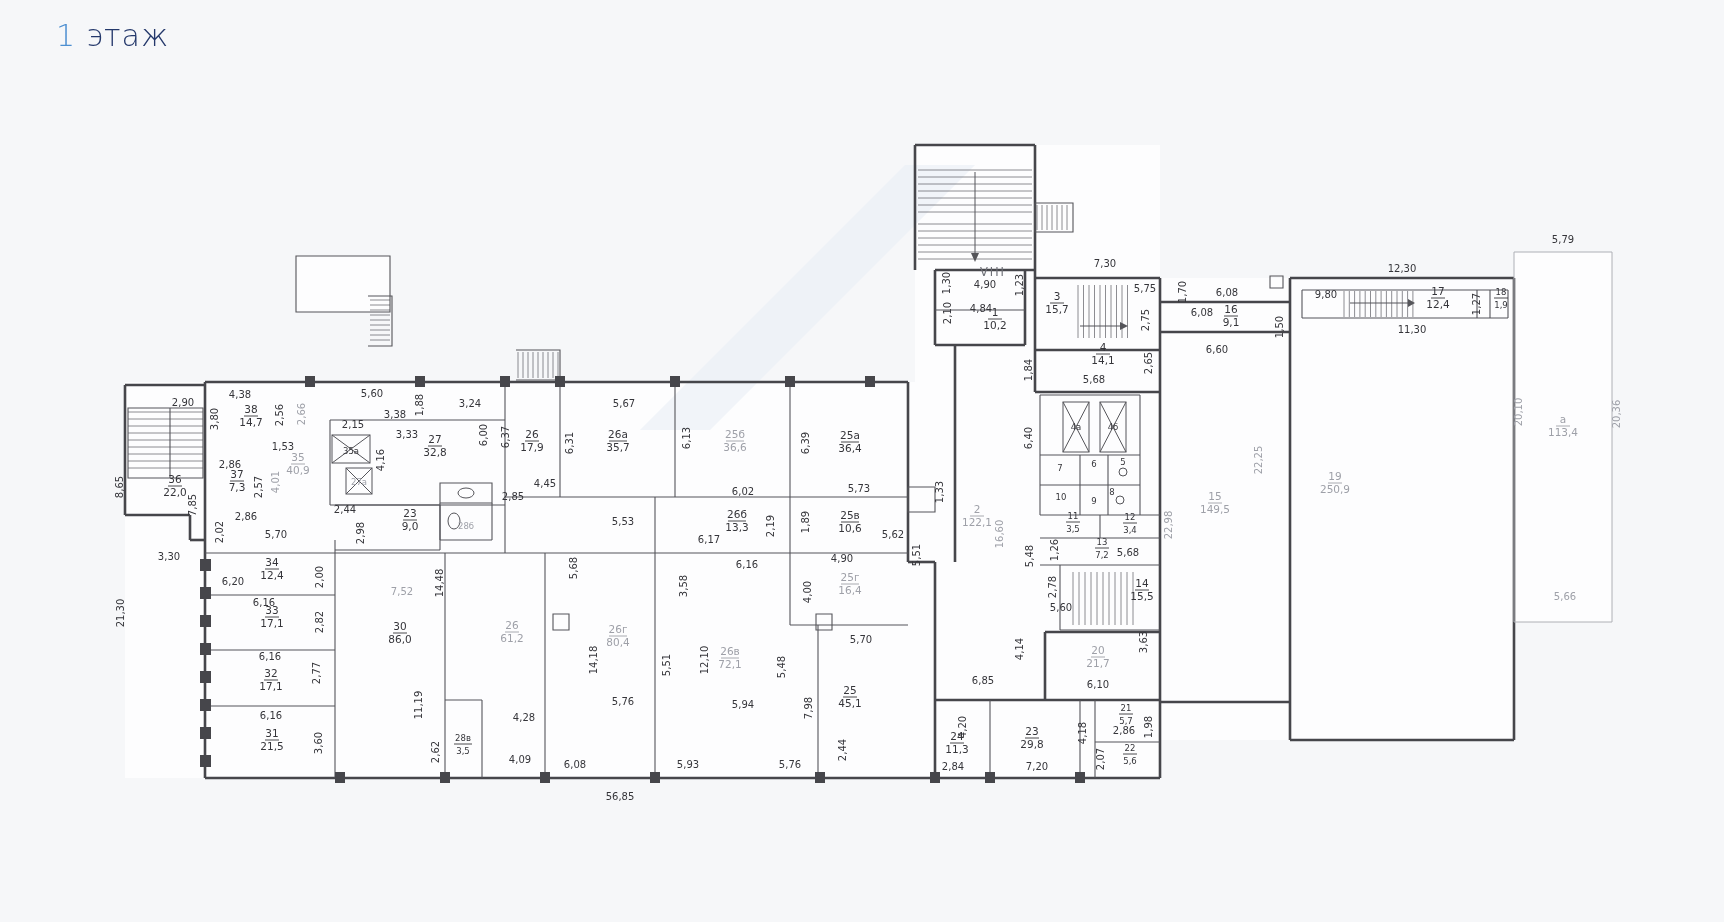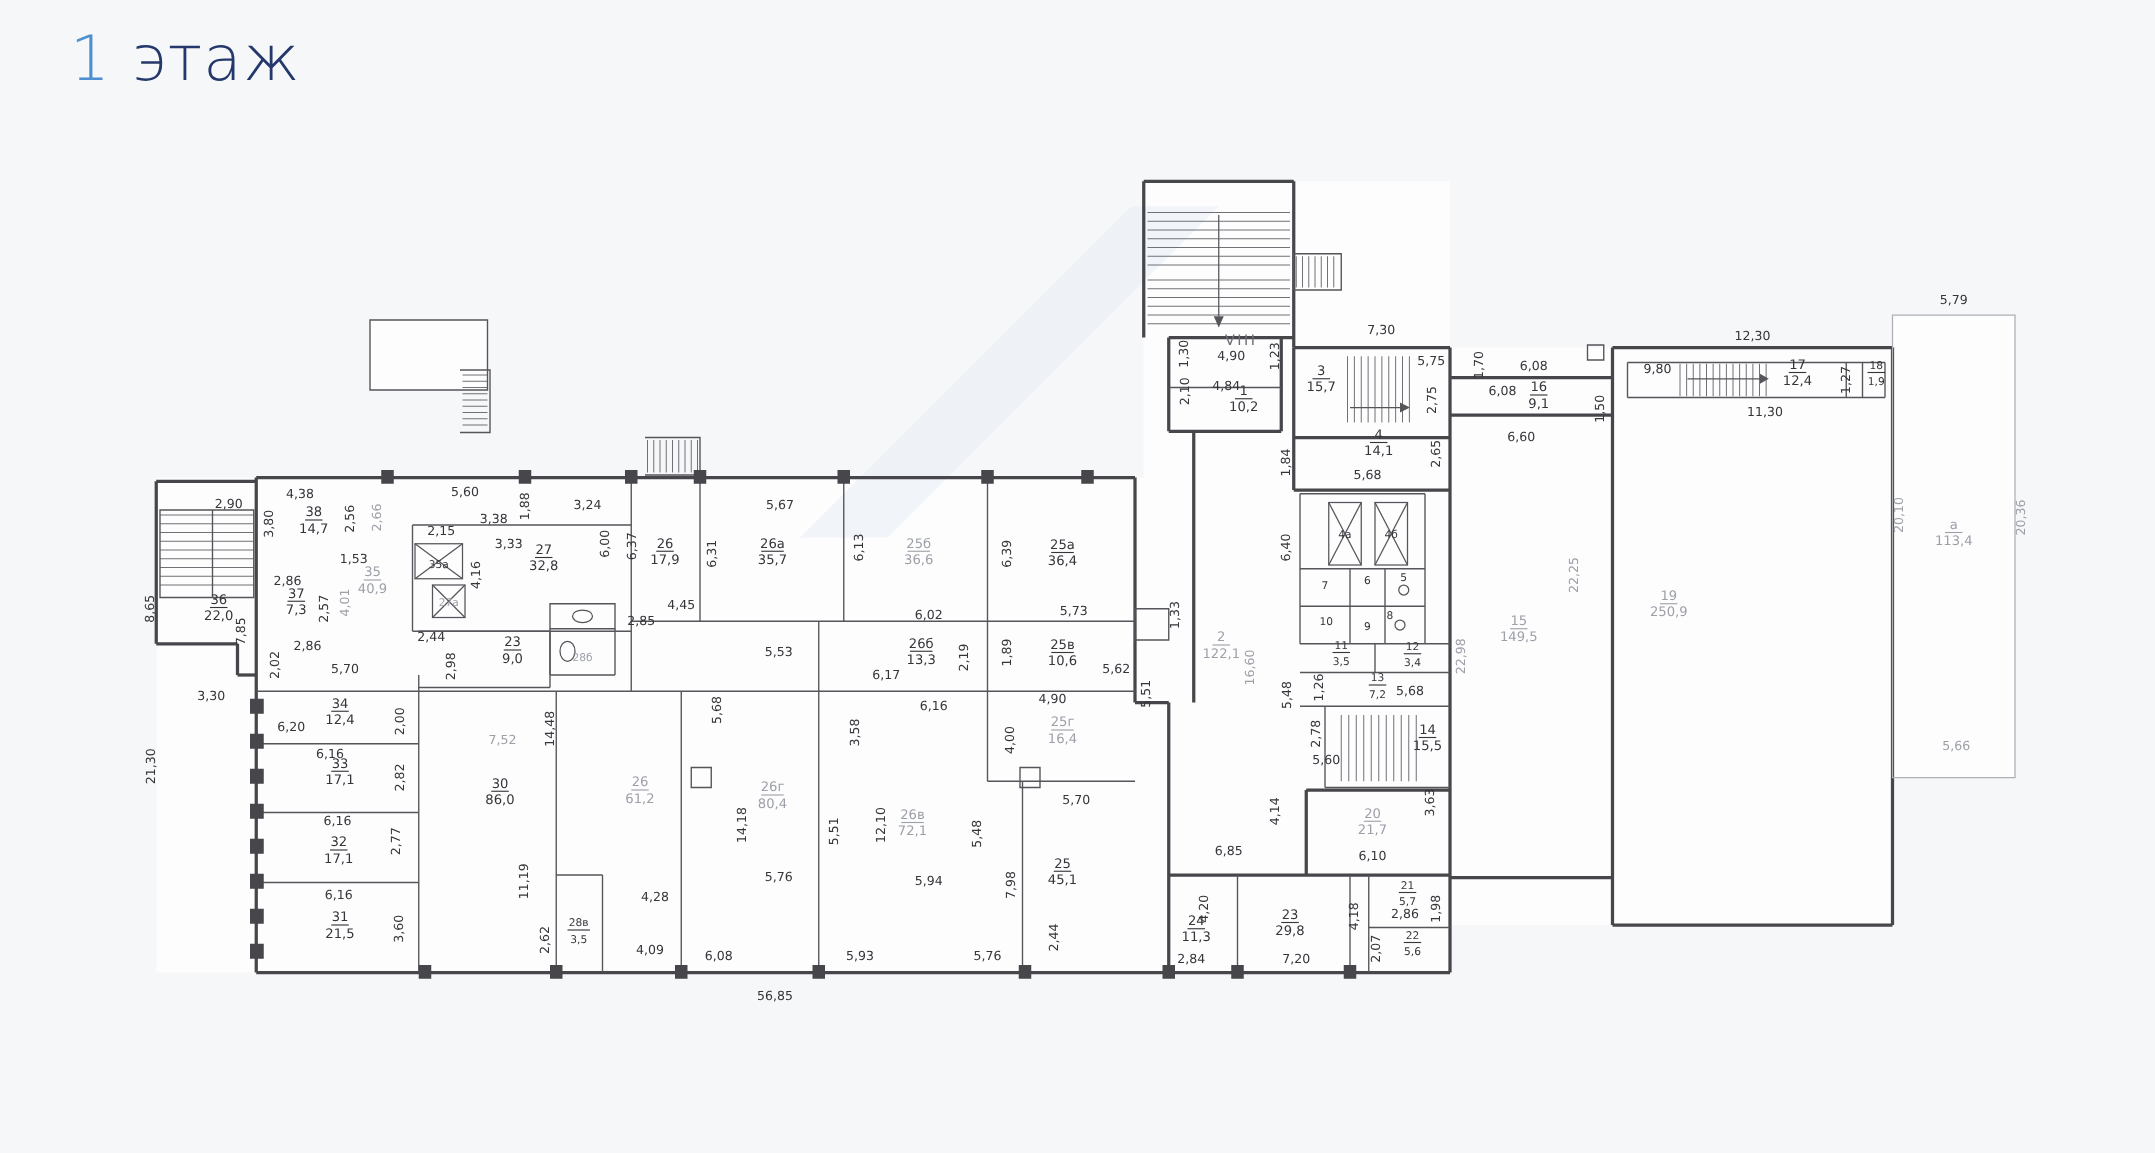--- a/index.html
+++ b/index.html
@@ -1,17 +1,17 @@
 <!DOCTYPE html>
 <html><head>
 <meta charset="utf-8">
 <style>
   html,body{margin:0;padding:0;background:#f6f7f9;width:1724px;height:922px;overflow:hidden;}
   .page{position:relative;width:1724px;height:922px;font-family:"DejaVu Sans",sans-serif;}
-  .title{position:absolute;left:56px;top:18px;margin:0;font-size:50px;font-weight:300;letter-spacing:1px;font-family:"DejaVu Sans",sans-serif;}
+  .title{position:absolute;left:56px;top:18px;margin:0;font-size:30px;font-weight:300;letter-spacing:1px;font-family:"DejaVu Sans",sans-serif;}
   .t-num{color:#4d8fd1;}
   .t-word{color:#24386b;}
   svg{position:absolute;left:0;top:0;}
   text{font-family:"DejaVu Sans",sans-serif;}
   text.dim{font-size:10px;fill:#35353a;text-anchor:middle;}
   text.rn{font-size:10.5px;fill:#35353a;text-anchor:middle;}
   text.sm{font-size:8.5px;}
   text.lt{fill:#9ea0a8;}
   text.big{font-size:11.5px;letter-spacing:2px;fill:#6d6f76;}
   .wall-t{stroke:#46464b;stroke-width:2.6;fill:none;}

